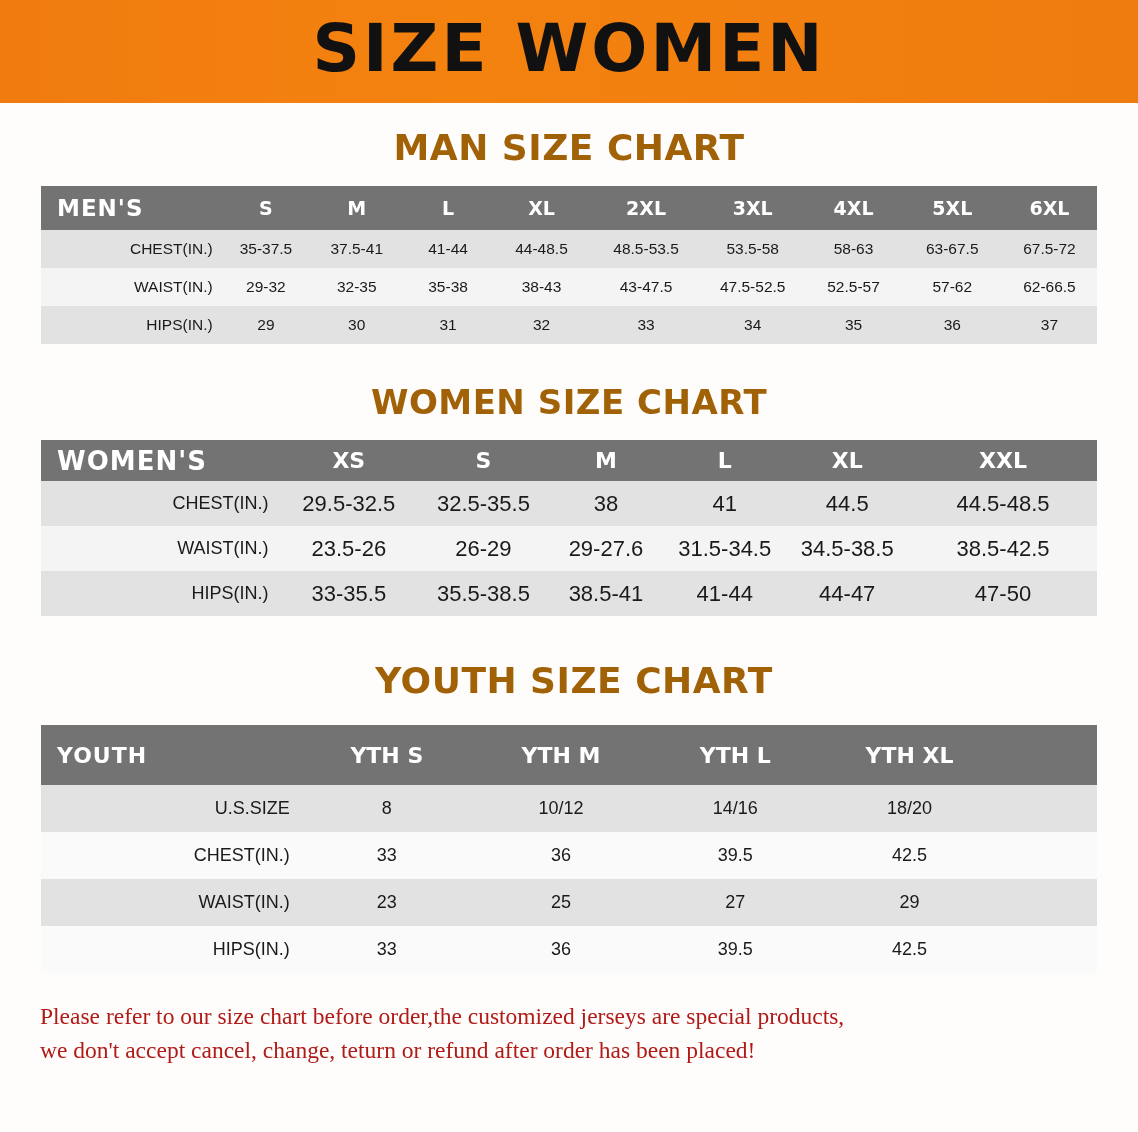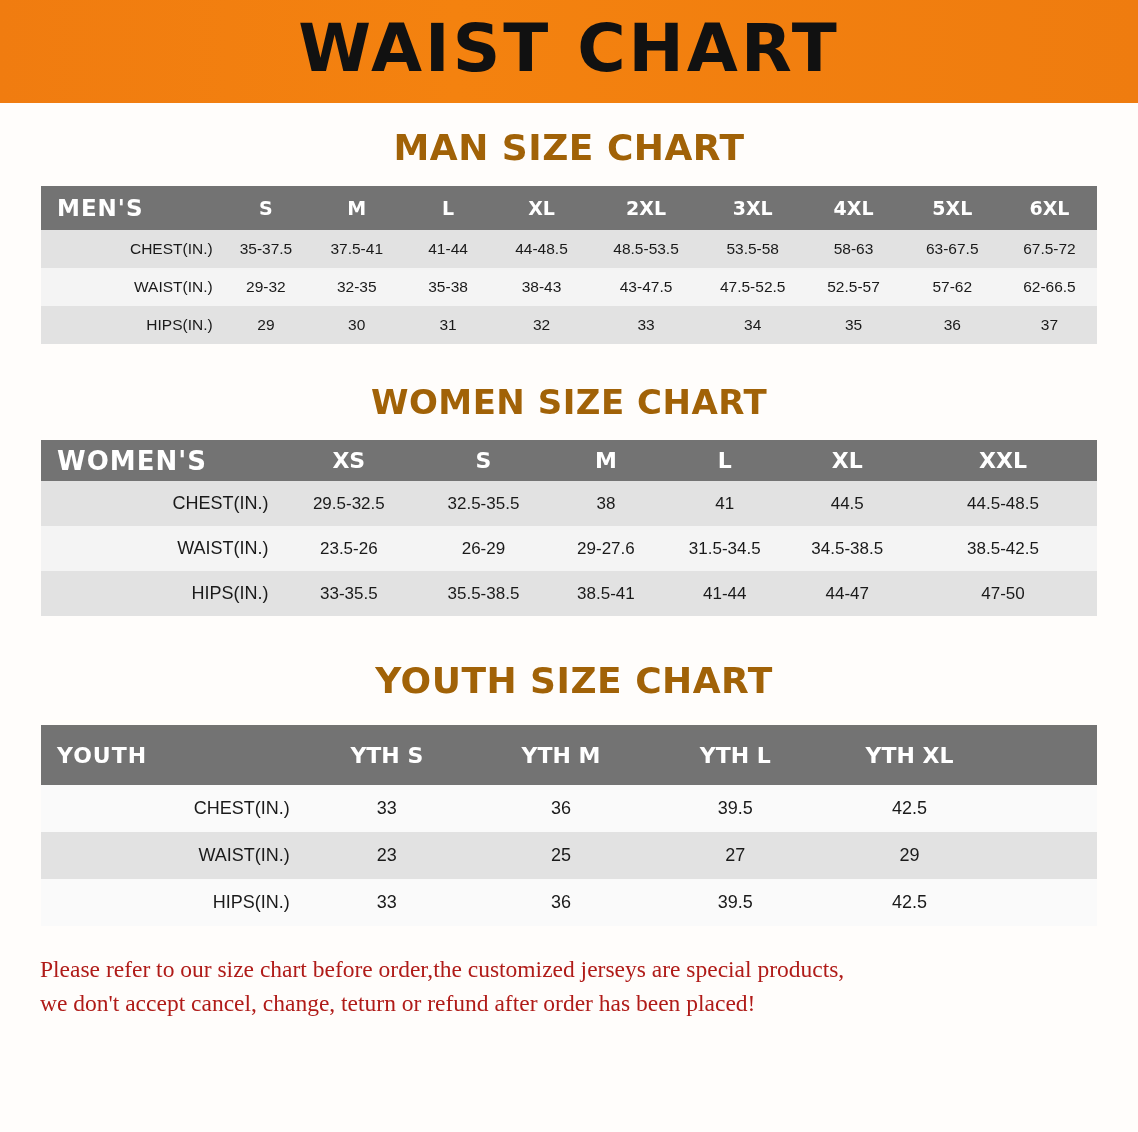--- a/index.html
+++ b/index.html
@@ -87,21 +87,21 @@
 
   
   .men thead th      { font-size: 19px; height: 44px; }
   .men thead th.lead { font-size: 23px; }
   .men tbody td      { font-size: 15.5px; height: 36px; }
   .men tbody td.lead { font-size: 15.5px; }
 
   
   .women thead th      { font-size: 22px; height: 41px; }
   .women thead th.lead { font-size: 26px; }
-  .women tbody td      { font-size: 17px; height: 43px; }
+  .women tbody td      { font-size: 22px; height: 43px; }
   .women tbody td.lead { font-size: 18px; }
 
   
   .youth thead th      { font-size: 22px; height: 60px; }
   .youth thead th.lead { font-size: 22px; }
   .youth tbody td      { font-size: 18px; height: 45px; }
   .youth tbody td.lead { font-size: 18px; }
   .youth tbody tr.odd  { background: #e2e2e2; }
   .youth tbody tr.even { background: #fafafa; }
 
@@ -114,21 +114,21 @@
     line-height: 1.45;
     text-align: left;
   }
 </style>
 </head>
 <body>
 
 <div class="page">
 
   <div class="banner">
-    <div class="banner-title">WAIST CHART</div>
+    <div class="banner-title">SIZE WOMEN</div>
   </div>
 
   <div class="section-title title-man">MAN SIZE CHART</div>
   <div class="tbl-wrap">
     <table class="men">
       <colgroup>
         <col style="width:17.2%">
         <col style="width:8.2%">
           <col style="width:9.0%">
           <col style="width:8.3%">
@@ -264,20 +264,28 @@
         <tr>
           <th class="lead">YOUTH</th>
           <th>YTH S</th>
           <th>YTH M</th>
           <th>YTH L</th>
           <th>YTH XL</th>
           <th></th>
         </tr>
       </thead>
       <tbody>
+        <tr class="odd">
+          <td class="lead">U.S.SIZE</td>
+          <td>8</td>
+          <td>10/12</td>
+          <td>14/16</td>
+          <td>18/20</td>
+          <td></td>
+        </tr>
         <tr class="even">
           <td class="lead">CHEST(IN.)</td>
           <td>33</td>
           <td>36</td>
           <td>39.5</td>
           <td>42.5</td>
           <td></td>
         </tr>
         <tr class="odd">
           <td class="lead">WAIST(IN.)</td>

